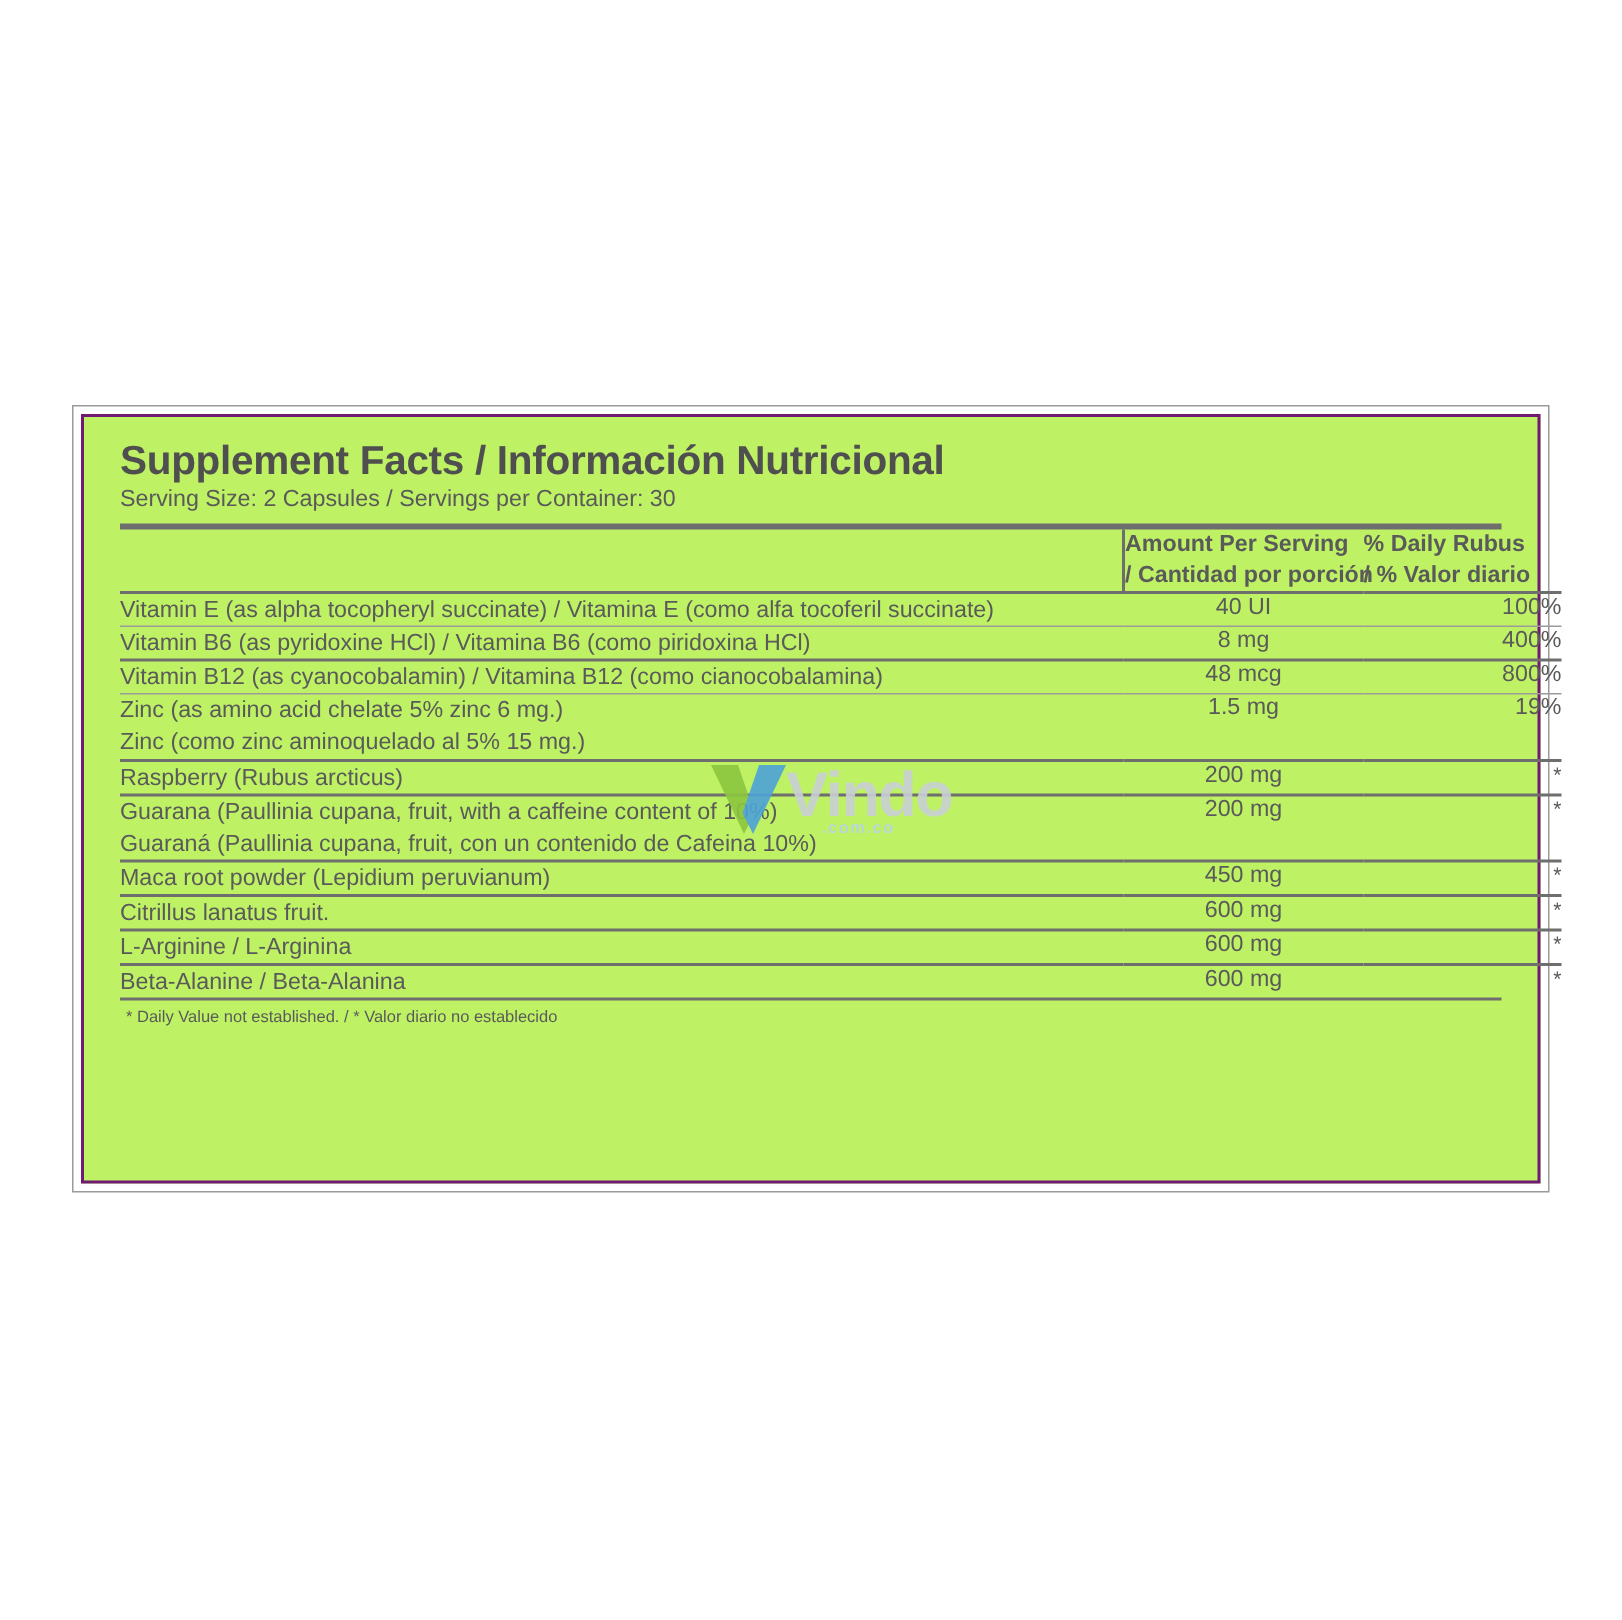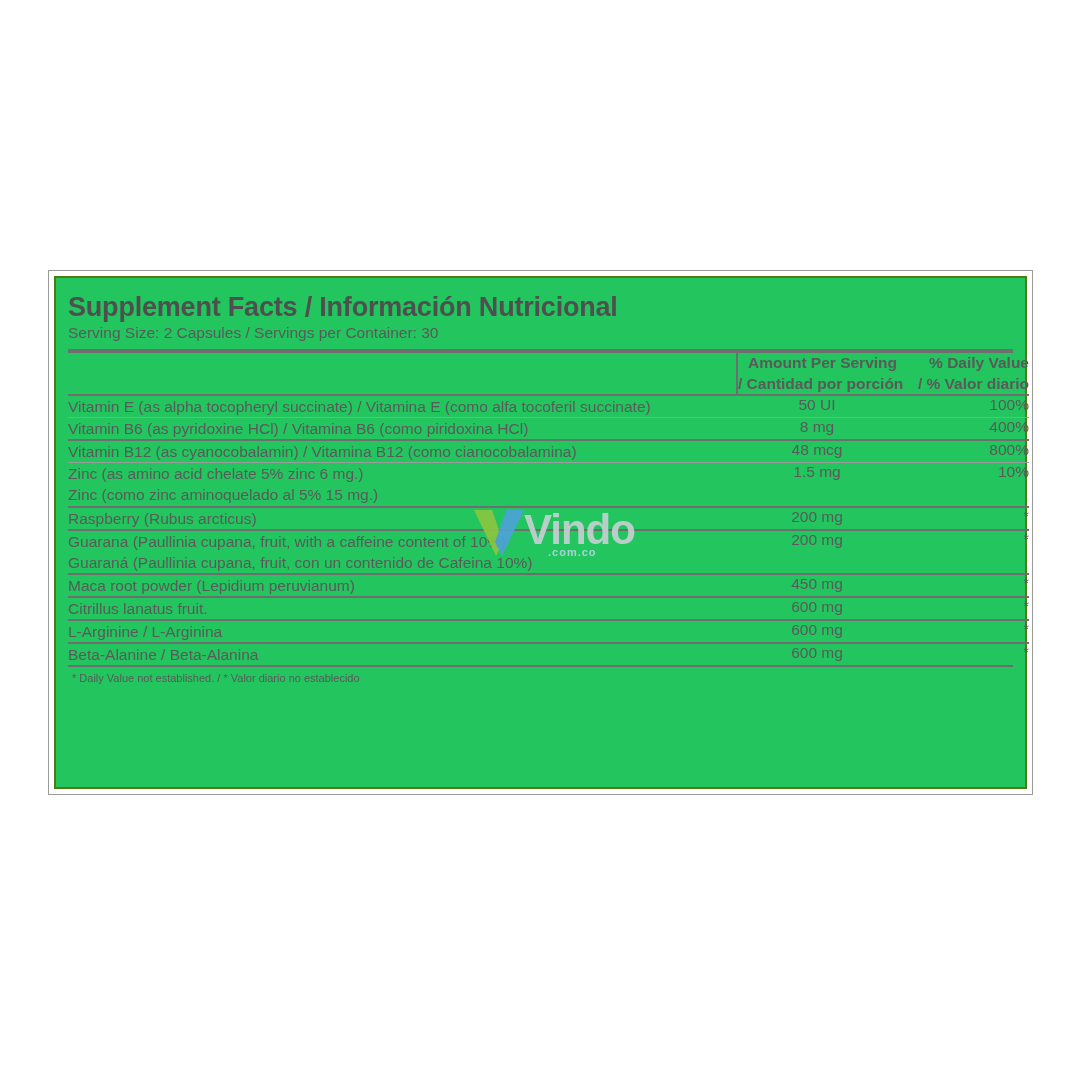--- a/index.html
+++ b/index.html
@@ -26,24 +26,24 @@
     box-sizing: border-box;
     border: 1px solid #9a9a9a;
     background: #ffffff;
   }
   #panel-inner {
     position: absolute;
     left: 5px;
     top: 5px;
     right: 5px;
     bottom: 5px;
-    border: 2px solid #4d7c0f;
+    border: 2px solid #701a75;
     box-sizing: border-box;
-    background: #22c55e;
-    padding: 0 12px;
+    background: #bef264;
+    padding: 0 24px;
   }
 
   
   .title {
     font-size: 27px;
     font-weight: bold;
     color: #4f4f4f;
     letter-spacing: -0.2px;
     padding-top: 14px;
     line-height: 1.12;
@@ -81,21 +81,21 @@
     font-size: 15.5px;
     color: #5a5a5a;
   }
 
   
   .colhead-row td {
     padding: 6px 0 6px 0;
     font-weight: bold;
     font-size: 15.5px;
     color: #4f4f4f;
-    text-align: right;
+    text-align: left;
     line-height: 1.32;
     white-space: nowrap;
   }
   .colhead-row td.c-amt-cell { border-left: 2px solid #6e6e6e; }
   .colhead-row td.c-dv-cell  { }
 
   .ing-name {
     padding: 4px 6px 4px 4px;
     line-height: 1.36;
     white-space: nowrap;
@@ -175,30 +175,30 @@
       </colgroup>
       <tbody>
 
         <tr class="colhead-row">
           <td></td>
           <td class="c-amt-cell">
             <div>Amount Per Serving</div>
             <div>/ Cantidad por porción</div>
           </td>
           <td class="c-dv-cell">
-            <div>% Daily Value</div>
+            <div>% Daily Rubus</div>
             <div>/ % Valor diario</div>
           </td>
         </tr>
 
         <tr class="sep-med">
           <td class="ing-name">
             <div>Vitamin E (as alpha tocopheryl succinate) / Vitamina E (como alfa tocoferil succinate)</div>
           </td>
-          <td class="ing-amt">50 UI</td>
+          <td class="ing-amt">40 UI</td>
           <td class="ing-dv">100%</td>
         </tr>
 
         <tr class="sep-thin">
           <td class="ing-name">
             <div>Vitamin B6 (as pyridoxine HCl) / Vitamina B6 (como piridoxina HCl)</div>
           </td>
           <td class="ing-amt">8 mg</td>
           <td class="ing-dv">400%</td>
         </tr>
@@ -210,21 +210,21 @@
           <td class="ing-amt">48 mcg</td>
           <td class="ing-dv">800%</td>
         </tr>
 
         <tr class="sep-thin">
           <td class="ing-name">
             <div>Zinc (as amino acid chelate 5% zinc 6 mg.)</div>
             <div>Zinc (como zinc aminoquelado al 5% 15 mg.)</div>
           </td>
           <td class="ing-amt">1.5 mg</td>
-          <td class="ing-dv">10%</td>
+          <td class="ing-dv">19%</td>
         </tr>
 
         <tr class="sep-med">
           <td class="ing-name">
             <div>Raspberry (Rubus arcticus)</div>
           </td>
           <td class="ing-amt">200 mg</td>
           <td class="ing-dv star">*</td>
         </tr>
 

